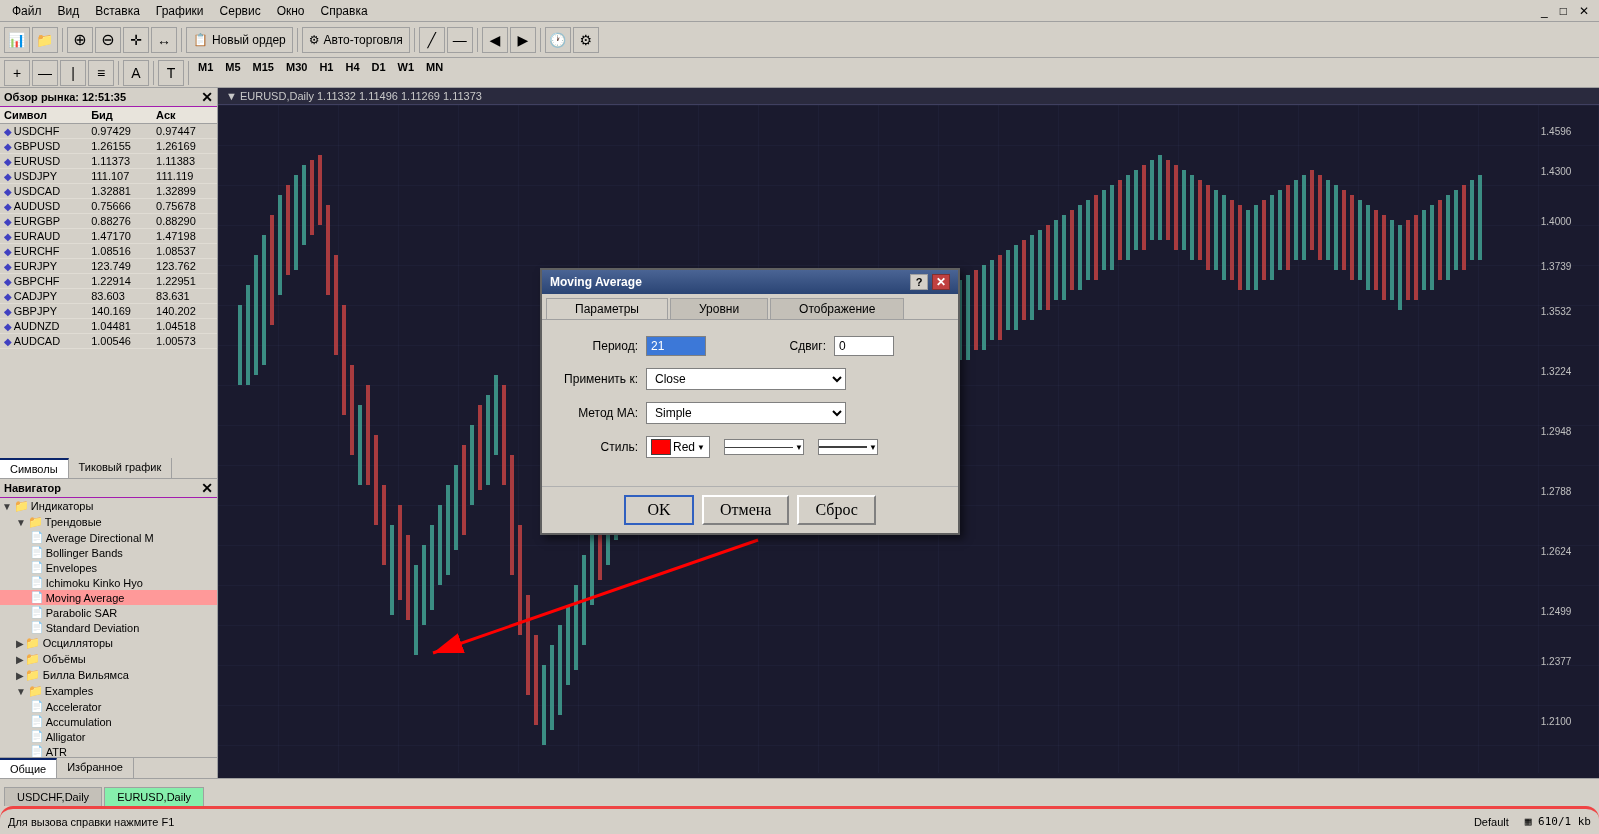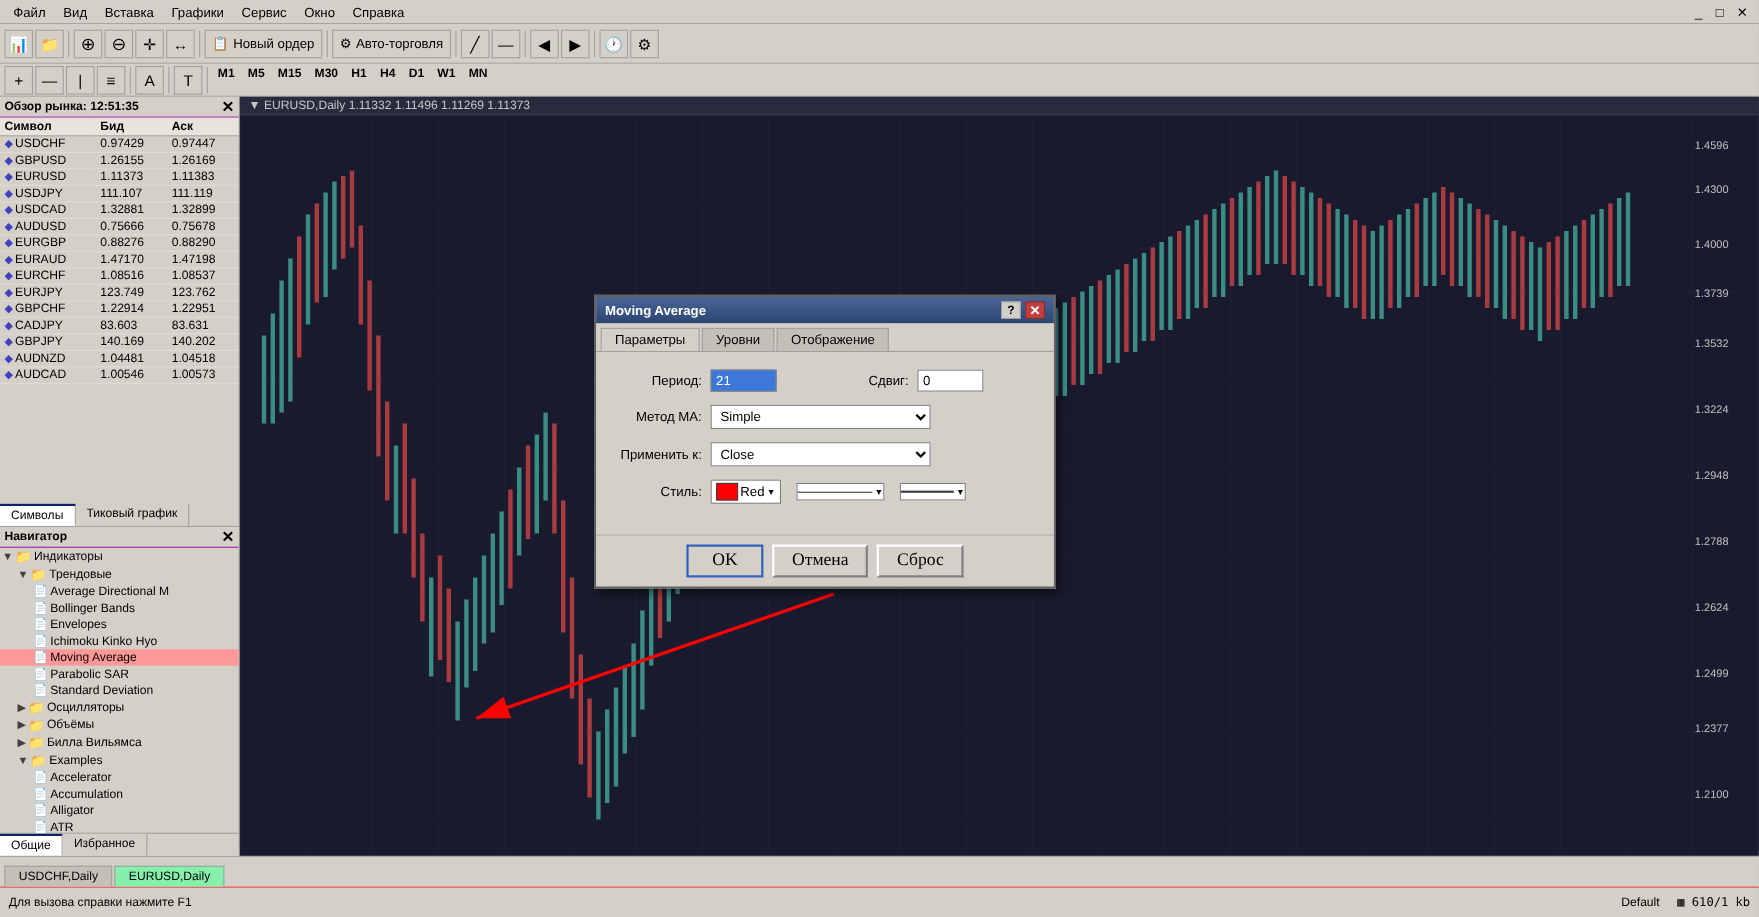--- a/index.html
+++ b/index.html
@@ -51,35 +51,35 @@
     .expand-icon { font-size: 10px; color: #404040; }
 
     
     .chart-area { flex: 1; background: #1a1a2e; position: relative; overflow: hidden; }
     .chart-header { background: #2a2a3e; color: #c8c8c8; padding: 2px 8px; font-size: 11px; border-bottom: 1px solid #404060; }
 
     
     .chart-canvas { width: 100%; height: calc(100% - 22px); position: relative; background: #1a1a2e; }
 
     
-    .status-bar { height: 28px; background: #d4d0c8; border-top: 1px solid #ef4444; display: flex; align-items: center; padding: 0 8px; font-size: 11px; gap: 16px; }
+    .status-bar { height: 28px; background: #d4d0c8; border-top: 3px solid #ef4444; display: flex; align-items: center; padding: 0 8px; font-size: 11px; gap: 16px; border-radius: 13px; }
 
     
     .chart-tabs { height: 28px; background: #d4d0c8; display: flex; align-items: flex-end; padding-left: 4px; border-top: 1px solid #a0a0a0; }
     .chart-tab { padding: 3px 12px; font-size: 11px; cursor: pointer; background: #c4c0b8; border: 1px solid #a0a0a0; border-bottom: none; margin-right: 2px; }
     .chart-tab.active { background: #86efac; }
 
     
     .dialog-overlay { position: fixed; top: 0; left: 0; width: 100%; height: 100%; z-index: 100; pointer-events: none; }
     .dialog { position: absolute; top: 268px; left: 540px; width: 420px; background: #d4d0c8; border: 2px solid #606060; box-shadow: 4px 4px 8px rgba(0,0,0,0.5); pointer-events: all; }
     .dialog-titlebar { background: linear-gradient(to bottom, #4a6494, #2a4474); color: white; padding: 4px 8px; display: flex; justify-content: space-between; align-items: center; font-size: 12px; font-weight: bold; }
     .dialog-close-btn { background: #c04040; border: 1px solid #803030; color: white; width: 18px; height: 16px; cursor: pointer; display: flex; align-items: center; justify-content: center; font-size: 12px; font-weight: bold; }
     .dialog-help-btn { background: #d4d0c8; border: 1px solid #a0a0a0; color: black; width: 18px; height: 16px; cursor: pointer; display: flex; align-items: center; justify-content: center; font-size: 11px; margin-right: 2px; }
     .dialog-tabs { display: flex; border-bottom: 1px solid #a0a0a0; padding: 4px 4px 0; background: #d4d0c8; }
-    .dialog-tab { padding: 3px 12px; font-size: 12px; cursor: pointer; background: #c4c0b8; border: 1px solid #a0a0a0; border-bottom: none; margin-right: 2px; }
+    .dialog-tab { padding: 3px 28px; font-size: 12px; cursor: pointer; background: #c4c0b8; border: 1px solid #a0a0a0; border-bottom: none; margin-right: 2px; }
     .dialog-tab.active { background: #d4d0c8; }
     .dialog-content { padding: 16px; background: #d4d0c8; }
     .dialog-row { display: flex; align-items: center; margin-bottom: 12px; }
     .dialog-label { font-size: 12px; min-width: 80px; text-align: right; margin-right: 8px; }
     .dialog-input { border: 1px solid #808080; background: white; padding: 2px 4px; font-size: 12px; width: 60px; }
     .dialog-input.selected { background: #3c78d8; color: white; }
     .dialog-select-wide { border: 1px solid #808080; background: white; padding: 2px 4px; font-size: 12px; width: 200px; }
     .dialog-footer { padding: 8px 12px; background: #d4d0c8; display: flex; justify-content: center; gap: 8px; border-top: 1px solid #b0b0b0; }
     .dialog-btn { background: #d4d0c8; border: 2px solid; border-color: #ffffff #808080 #808080 #ffffff; padding: 4px 16px; font-size: 16px; cursor: pointer; min-width: 70px; font-family: Liberation Serif, serif; }
     .dialog-btn.primary { border-color: #3060c0; background: #d4d0c8; }
@@ -618,39 +618,39 @@
 
       <div class="dialog-row">
         <span class="dialog-label">Период:</span>
         <input type="text" class="dialog-input selected" value="21" style="">
         <span style="margin: 0 20px;"></span>
         <span class="dialog-label">Сдвиг:</span>
         <input type="text" class="dialog-input" value="0" style="">
       </div>
 
       <div class="dialog-row">
-        <span class="dialog-label">Метод МА:</span>
-        <select class="dialog-select-wide">
-          <option>Simple</option>
-          <option>Exponential</option>
-          <option>Smoothed</option>
-          <option>Linear Weighted</option>
-        </select>
-      </div>
-
-      <div class="dialog-row">
         <span class="dialog-label">Применить к:</span>
         <select class="dialog-select-wide">
           <option>Close</option>
           <option>Open</option>
           <option>High</option>
           <option>Low</option>
           <option>Median Price</option>
           <option>Typical Price</option>
           <option>Weighted Close</option>
+        </select>
+      </div>
+
+      <div class="dialog-row">
+        <span class="dialog-label">Метод МА:</span>
+        <select class="dialog-select-wide">
+          <option>Simple</option>
+          <option>Exponential</option>
+          <option>Smoothed</option>
+          <option>Linear Weighted</option>
         </select>
       </div>
 
       <div class="dialog-row">
         <span class="dialog-label">Стиль:</span>
         <div style="display:flex;align-items:center;gap:14px;">
           <div style="display:flex;align-items:center;border:1px solid #808080;background:white;padding:2px 4px;cursor:pointer;">
             <span class="color-swatch"></span>
             <span>Red</span>
             <span style="font-size:8px;margin-left:2px;">▼</span>

